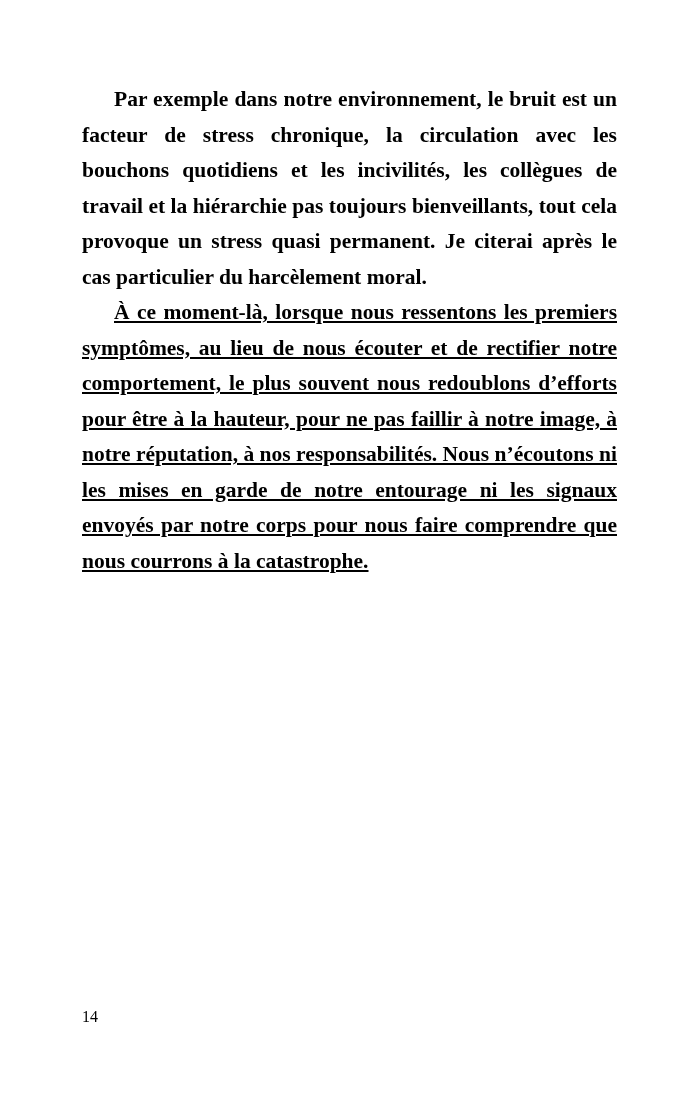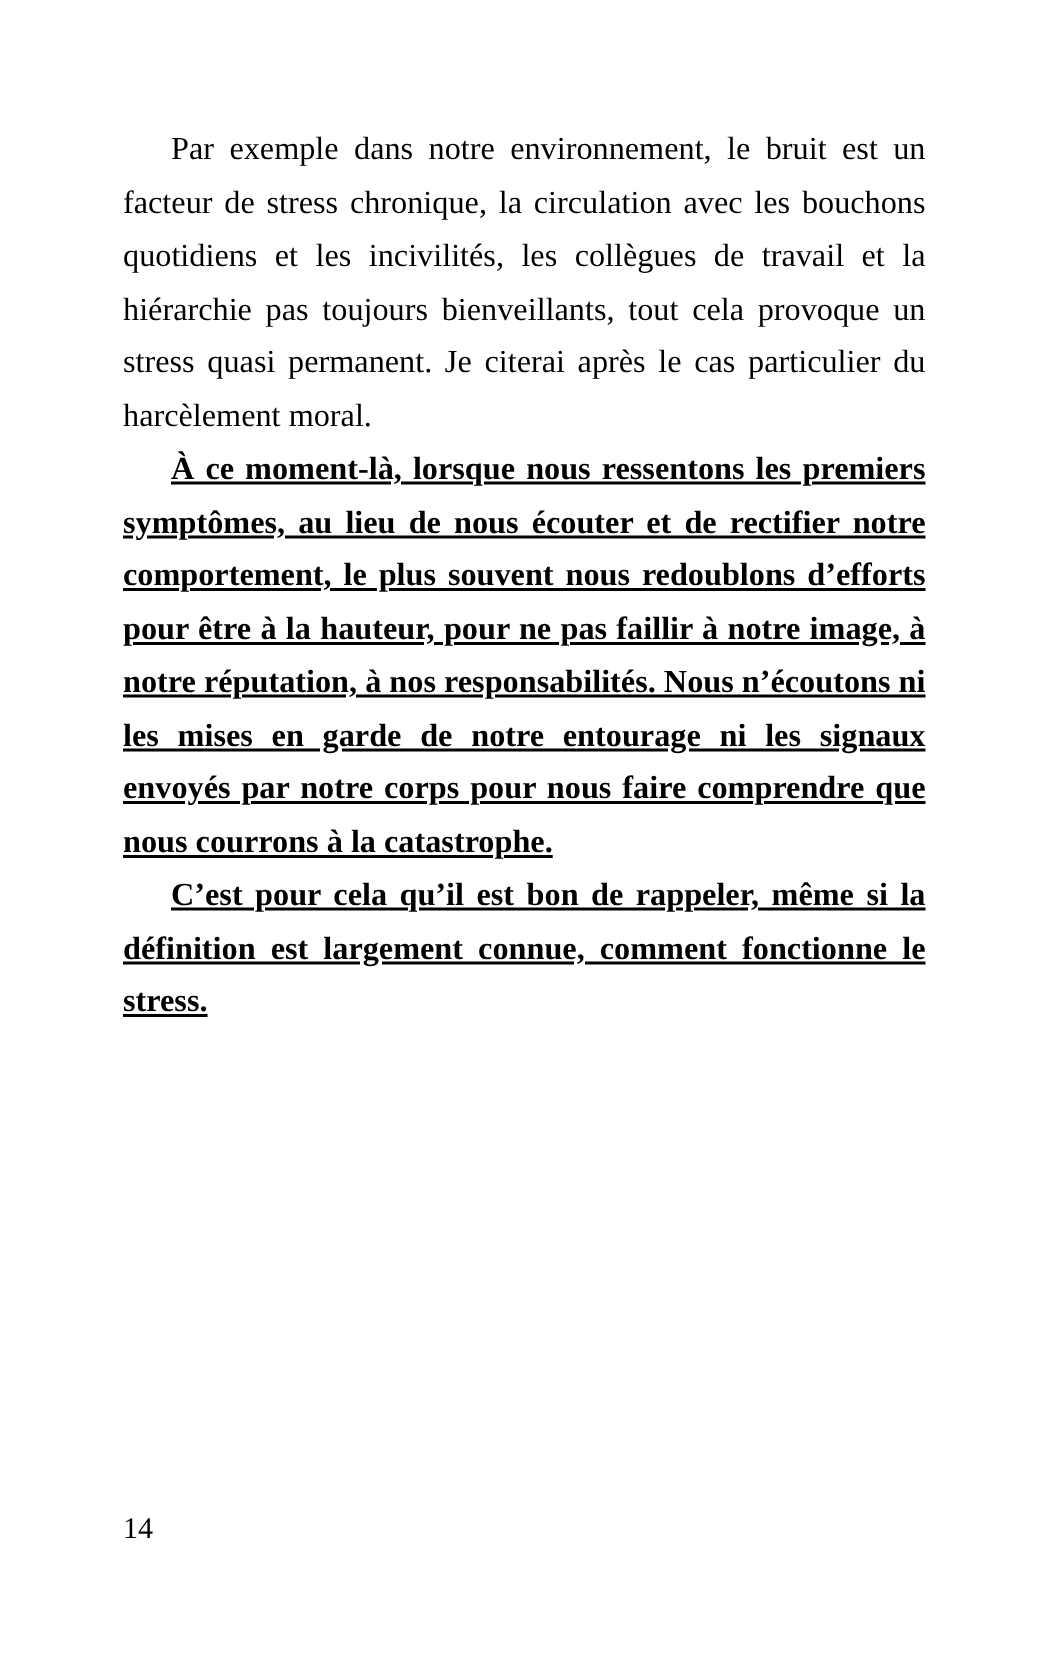--- a/index.html
+++ b/index.html
@@ -30,39 +30,38 @@
   }
   p {
     margin: 0;
     text-align: justify;
     text-indent: 32px;
     font-size: 21.5px;
     line-height: 35.5px;
     hyphens: none;
   }
   p.regular {
-    font-weight: normal;
+    font-weight: bold;
   }
   p.bold {
     font-weight: bold;
     text-decoration: underline;
   }
   .page-number {
     position: absolute;
     left: 82px;
     top: 1008px;
-    font-size: 20px;
+    font-size: 16px;
     font-family: "Liberation Serif", serif;
     font-weight: normal;
     color: #000000;
   }
 </style>
 </head>
 <body>
 
 <div class="page">
   <div class="text-block">
     <p class="regular">Par exemple dans notre environnement, le bruit est un facteur de stress chronique, la circulation avec les bouchons quotidiens et les incivilités, les collègues de travail et la hiérarchie pas toujours bienveillants, tout cela provoque un stress quasi permanent. Je citerai après le cas particulier du harcèlement moral.</p>
     <p class="bold">À ce moment-là, lorsque nous ressentons les premiers symptômes, au lieu de nous écouter et de rectifier notre comportement, le plus souvent nous redoublons d’efforts pour être à la hauteur, pour ne pas faillir à notre image, à notre réputation, à nos responsabilités. Nous n’écoutons ni les mises en garde de notre entourage ni les signaux envoyés par notre corps pour nous faire comprendre que nous courrons à la catastrophe.</p>
-    <p class="bold">C’est pour cela qu’il est bon de rappeler, même si la définition est largement connue, comment fonctionne le stress.</p>
   </div>
   <div class="page-number">14</div>
 </div>
 
 </body></html>

